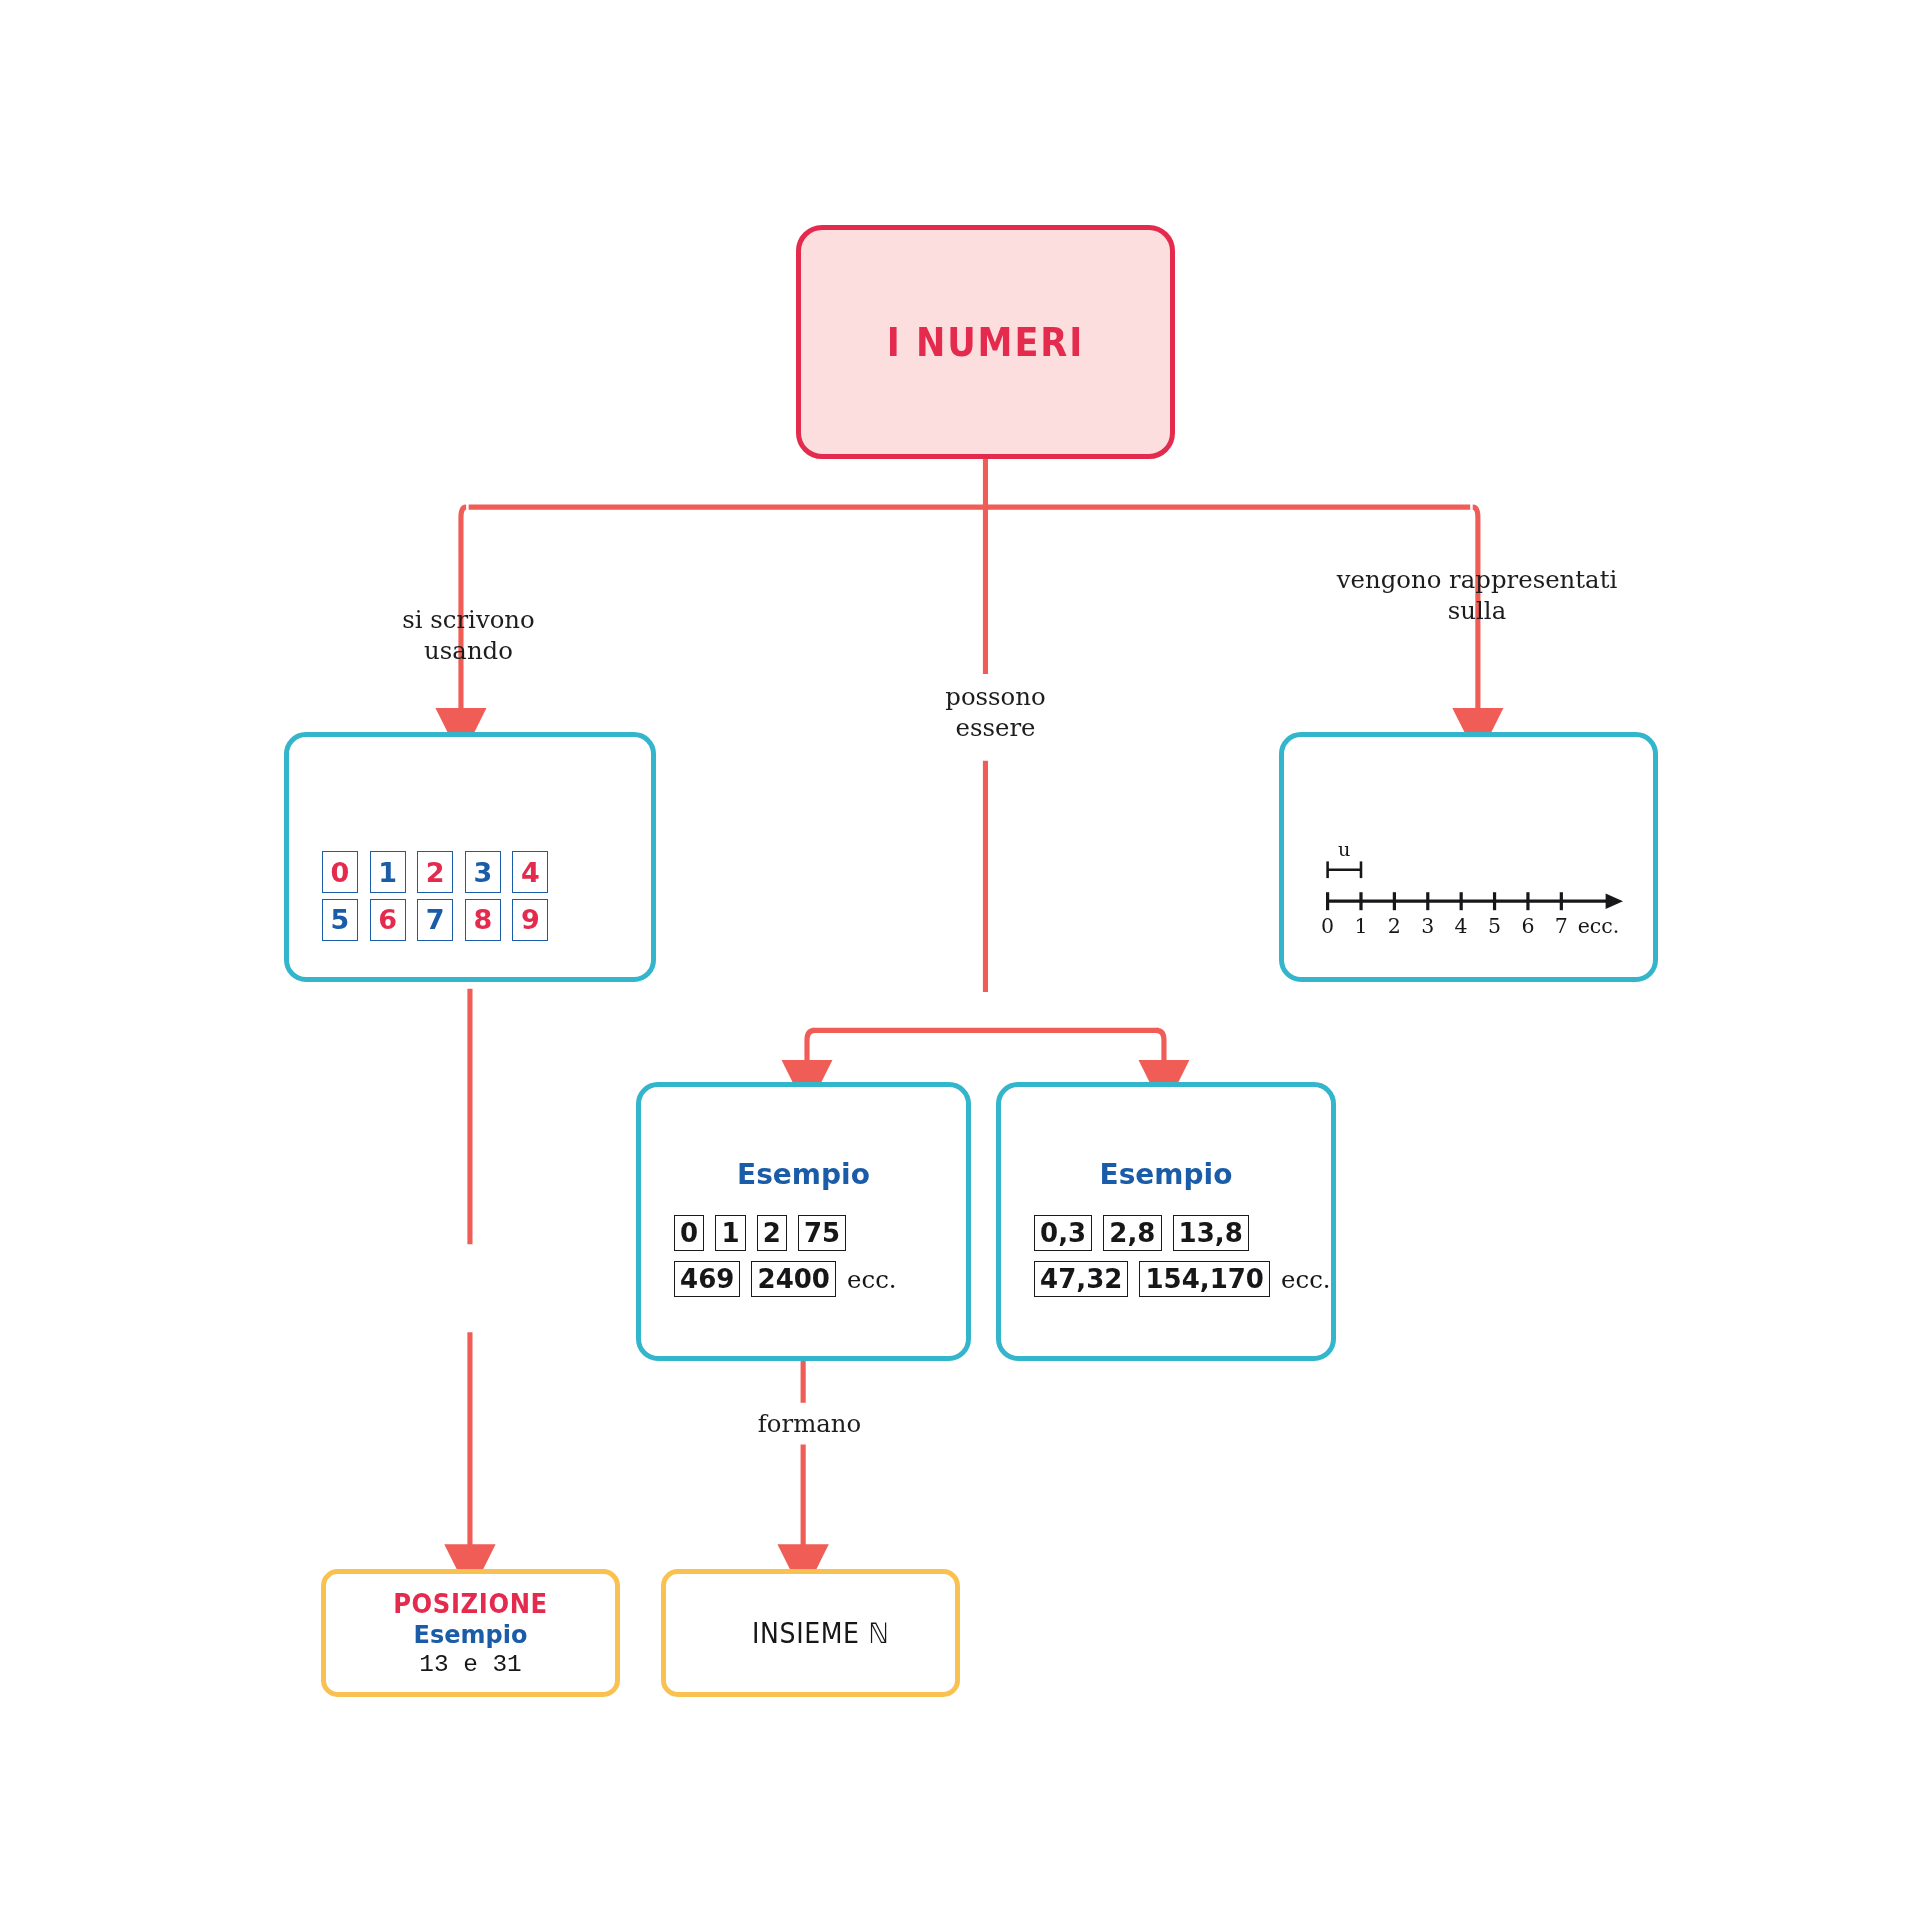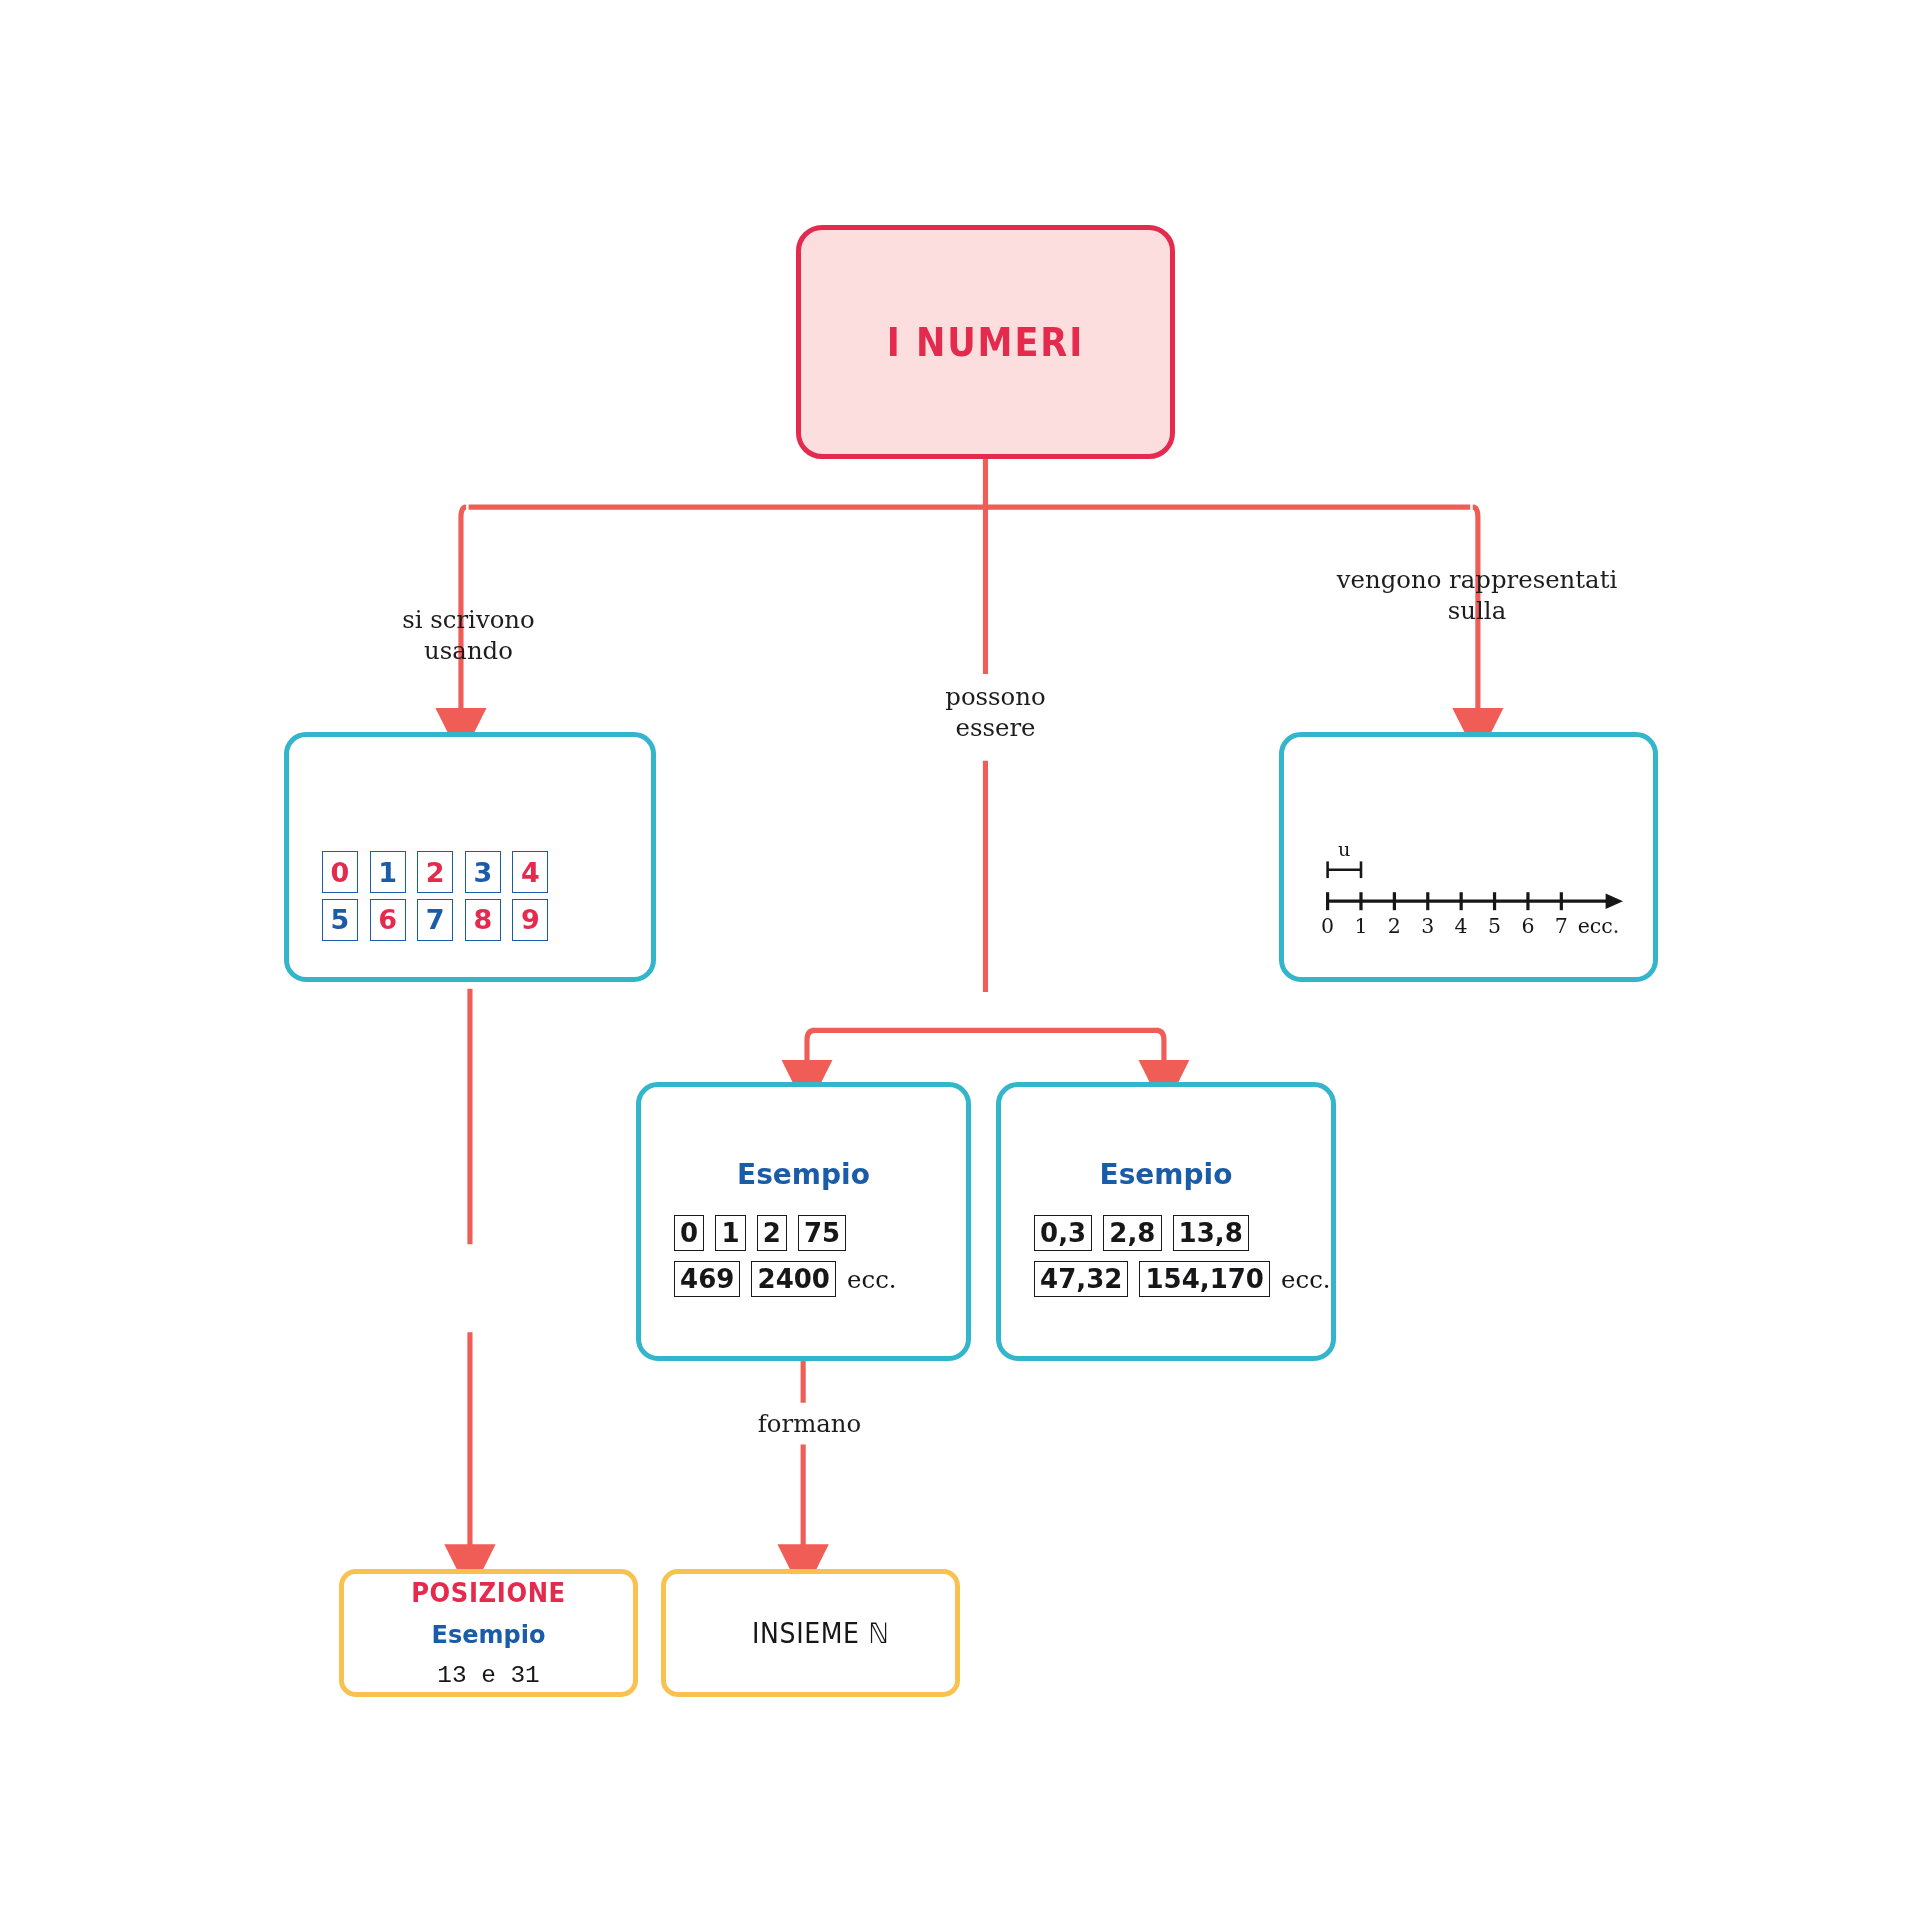--- a/index.html
+++ b/index.html
@@ -27,21 +27,21 @@
   
   .teal-box{border:5.8px solid #33b5cb;border-radius:22px;background:#fff;}
   .digits-box{left:284px;top:732px;width:372px;height:250px;}
   .numline-box{left:1279px;top:732px;width:379px;height:250px;}
   .ex-box-1{left:636px;top:1082px;width:335px;height:279px;}
   .ex-box-2{left:996px;top:1082px;width:340px;height:279px;}
 
   
   .yellow-box{border:5.1px solid #f9c150;border-radius:16.7px;background:#fff;}
   .pos-box{left:321px;top:1569px;width:299px;height:128px;
-    display:flex;flex-direction:column;align-items:center;justify-content:center;gap:13px;margin-left:18px;}
+    display:flex;flex-direction:column;align-items:center;justify-content:center;gap:2px;}
   .set-box{left:661px;top:1569px;width:299px;height:128px;
     display:flex;align-items:center;justify-content:center;padding-left:20px;}
 
   
   .digit-grid{position:absolute;left:33px;top:114px;
     display:flex;flex-direction:column;gap:5.8px;}
   .digit-row{display:flex;gap:11.6px;}
   .digit-cell{
     width:34px;height:40px;border:1.9px solid #1a5ca8;background:#fff;
     display:flex;align-items:center;justify-content:center;

